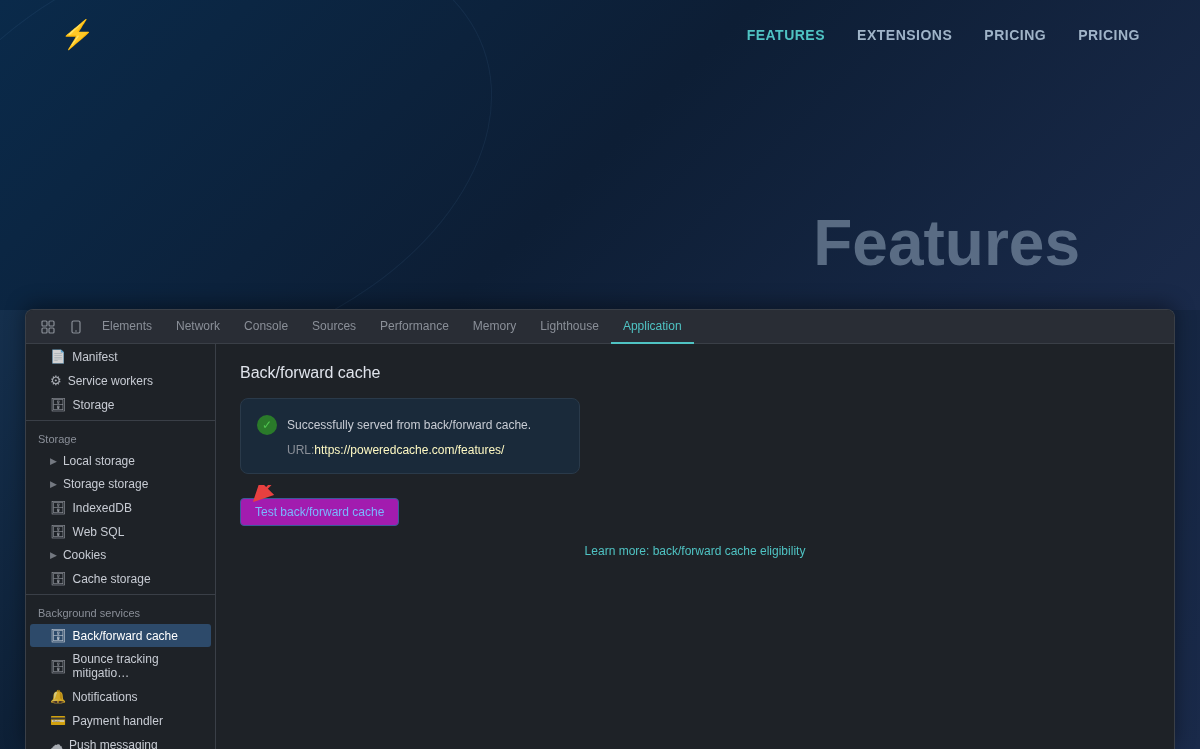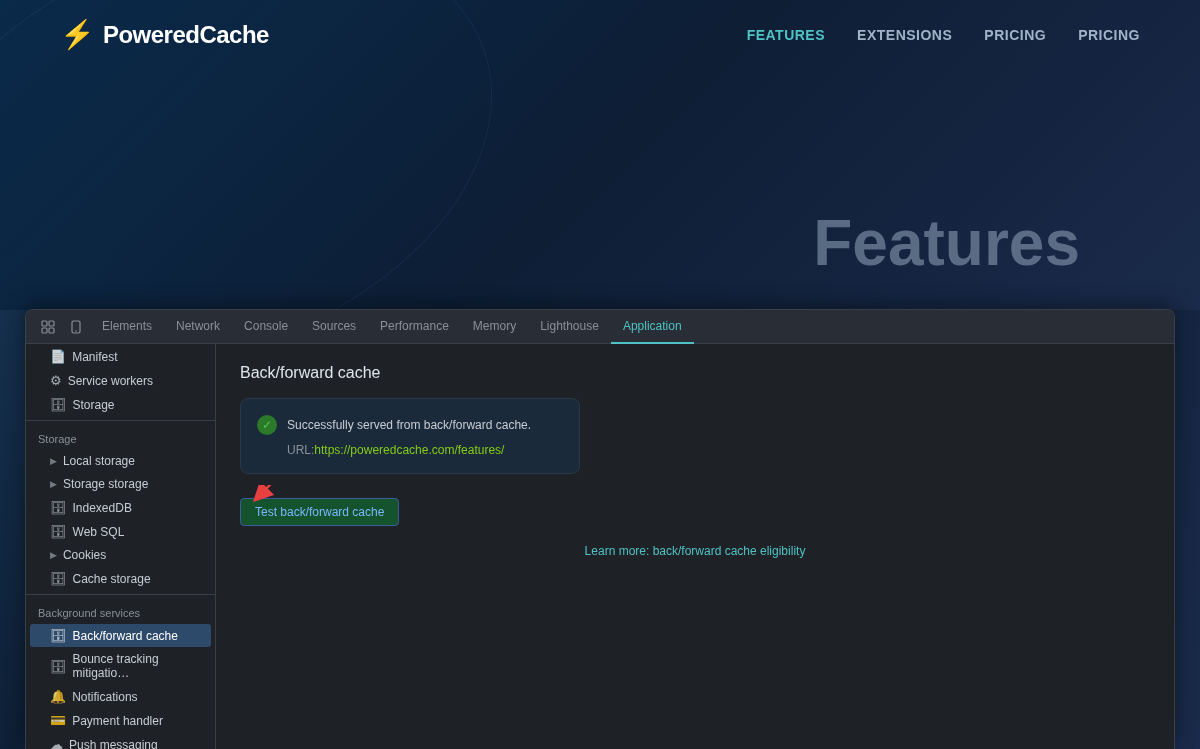--- a/index.html
+++ b/index.html
@@ -264,28 +264,28 @@
       gap: 0;
       padding-left: 30px;
       font-size: 12px;
     }
 
     .url-label {
       color: #8a8f98;
     }
 
     .url-value {
-      color: #84cc16;
+      color: #fef9c3;
     }
 
     
     .test-button {
       display: inline-flex;
       align-items: center;
-      background: #14532d;
+      background: #a21caf;
       border: 1px solid #3a5a9a;
       color: #7ab8ff;
       padding: 6px 14px;
       border-radius: 4px;
       font-size: 12px;
       cursor: pointer;
       margin-bottom: 14px;
       margin-top: 8px;
     }
 
@@ -300,21 +300,20 @@
       text-align: center;
     }
   </style>
 </head>
 <body>
 
 <div class="website-area">
   <div class="website-nav">
     <div class="logo-area">
       <span class="logo-bolt">⚡</span>
-      <span class="logo-text">PoweredCache</span>
     </div>
     <div class="nav-links">
       <span class="nav-link active">FEATURES</span>
       <span class="nav-link">EXTENSIONS</span>
       <span class="nav-link">PRICING</span>
       <span class="nav-link">PRICING</span>
     </div>
   </div>
   <div class="features-title">Features</div>
 </div>

